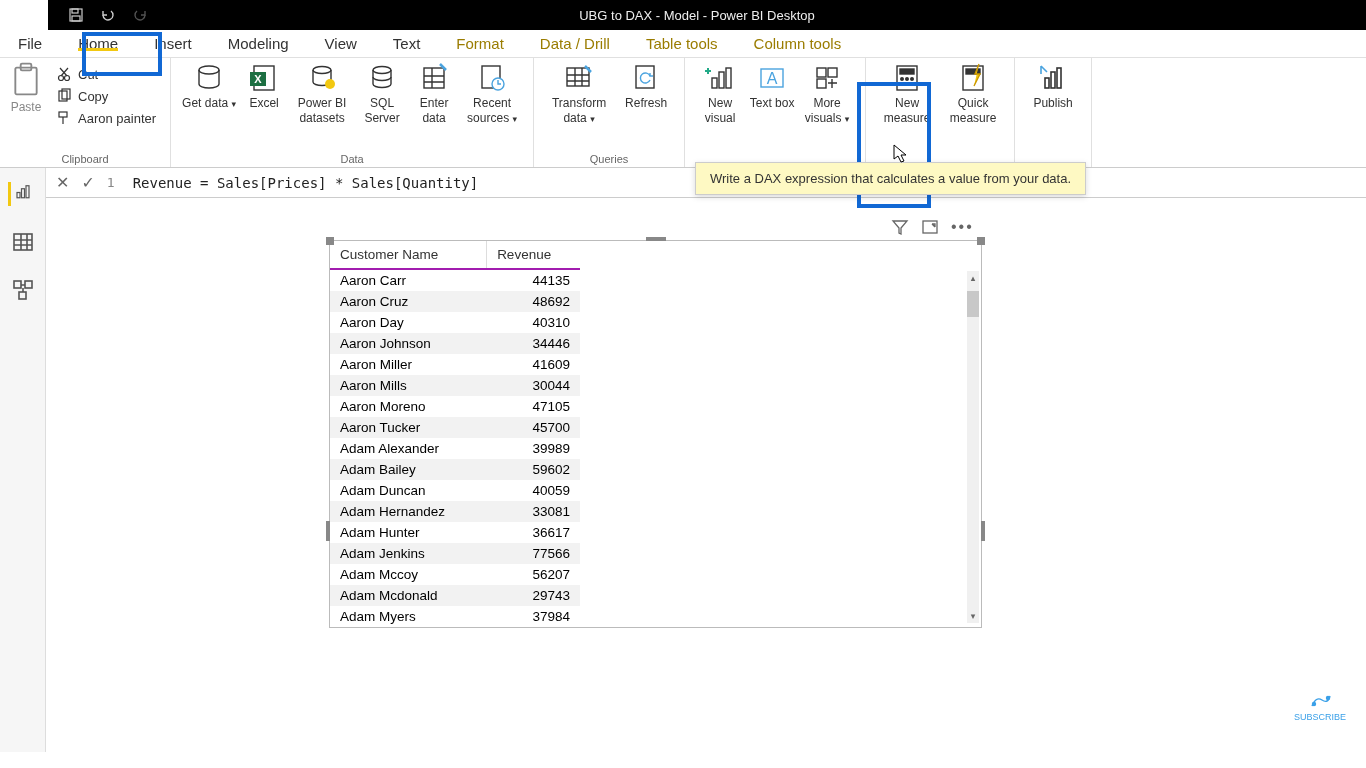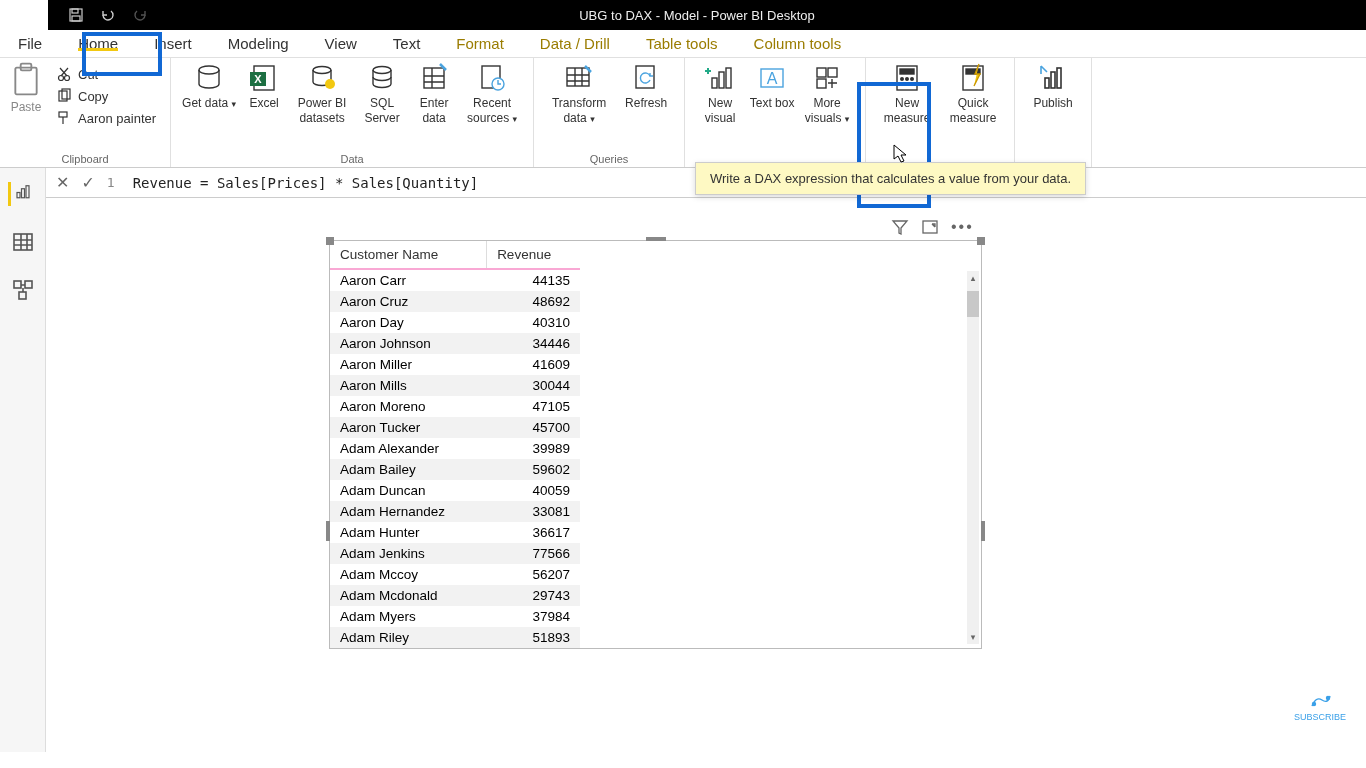--- a/index.html
+++ b/index.html
@@ -48,21 +48,21 @@
 
 .table-visual { position: absolute; top: 72px; left: 283px; width: 653px; border: 1px solid #bbb; background: #fff; }
 .table-visual::before, .table-visual::after { content: ""; position: absolute; width: 8px; height: 8px; background: #888; }
 .table-visual::before { top: -4px; left: -4px; }
 .table-visual::after { top: -4px; right: -4px; }
 .handle-b { position: absolute; width: 20px; height: 4px; background: #888; left: 50%; transform: translateX(-50%); top: -4px; }
 .handle-l { position: absolute; width: 4px; height: 20px; background: #888; top: 280px; left: -4px; }
 .handle-r { position: absolute; width: 4px; height: 20px; background: #888; top: 280px; right: -4px; }
 
 .data-table { width: 250px; border-collapse: collapse; font-size: 13.5px; }
-.data-table th { text-align: left; padding: 6px 10px; border-bottom: 2px solid #f9a8d4; color: #333; font-weight: normal; }
+.data-table th { text-align: left; padding: 6px 10px; border-bottom: 2px solid #a21caf; color: #333; font-weight: normal; }
 .data-table th:nth-child(2) { text-align: left; border-left: 1px solid #ddd; }
 .data-table td { padding: 3px 10px; }
 .data-table td:nth-child(2) { text-align: right; }
 .data-table tbody tr:nth-child(even) { background: #f2f2f2; }
 .scroll-track { position: absolute; right: 2px; top: 30px; bottom: 4px; width: 12px; background: #f0f0f0; }
 .scroll-thumb { position: absolute; top: 20px; width: 100%; height: 26px; background: #c8c8c8; }
 .scroll-arr { position: absolute; width: 100%; height: 14px; display: flex; align-items: center; justify-content: center; font-size: 9px; color: #666; }
 
 .subscribe-badge { position: absolute; right: 20px; bottom: 30px; font-size: 9px; color: #3aa0e8; text-align: center; }
 .subscribe-badge svg { width: 24px; height: 18px; }
@@ -420,24 +420,20 @@
               <td>56207</td>
             </tr>
             <tr>
               <td>Adam Mcdonald</td>
               <td>29743</td>
             </tr>
             <tr>
               <td>Adam Myers</td>
               <td>37984</td>
             </tr>
-            <tr>
-              <td>Adam Riley</td>
-              <td>51893</td>
-            </tr>
           </tbody>
       </table>
       <div class="scroll-track">
         <div class="scroll-arr" style="top:0">▴</div>
         <div class="scroll-thumb"></div>
         <div class="scroll-arr" style="bottom:0">▾</div>
       </div>
     </div>
 
     <div class="subscribe-badge">

